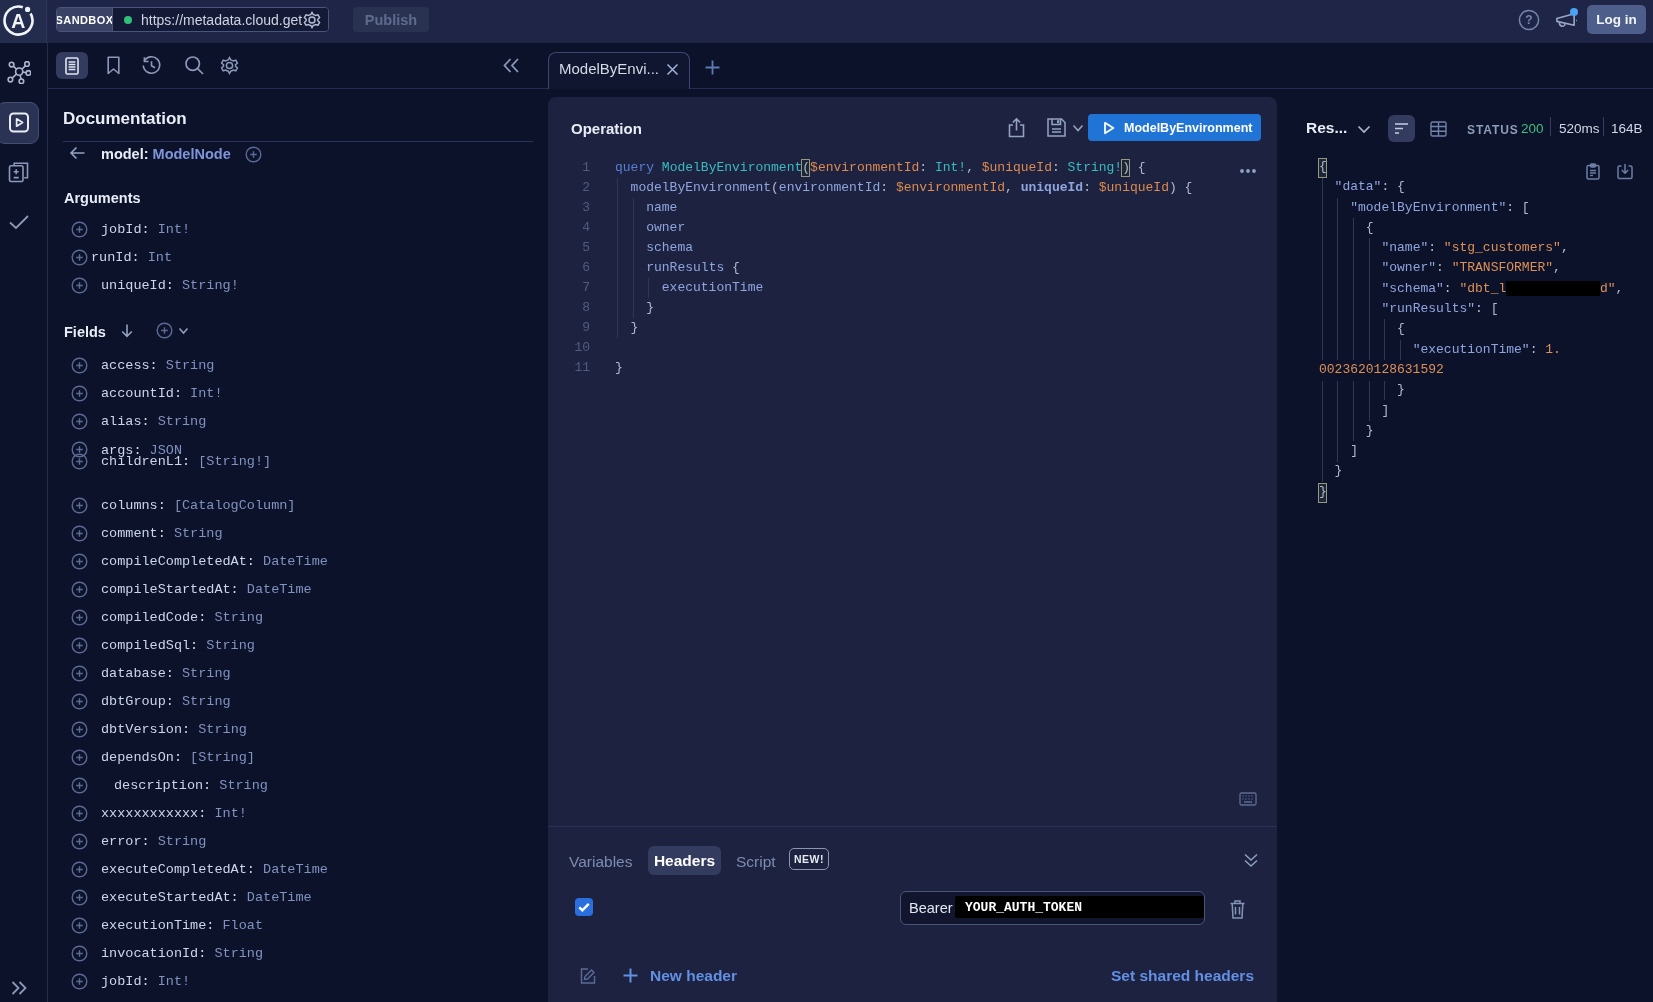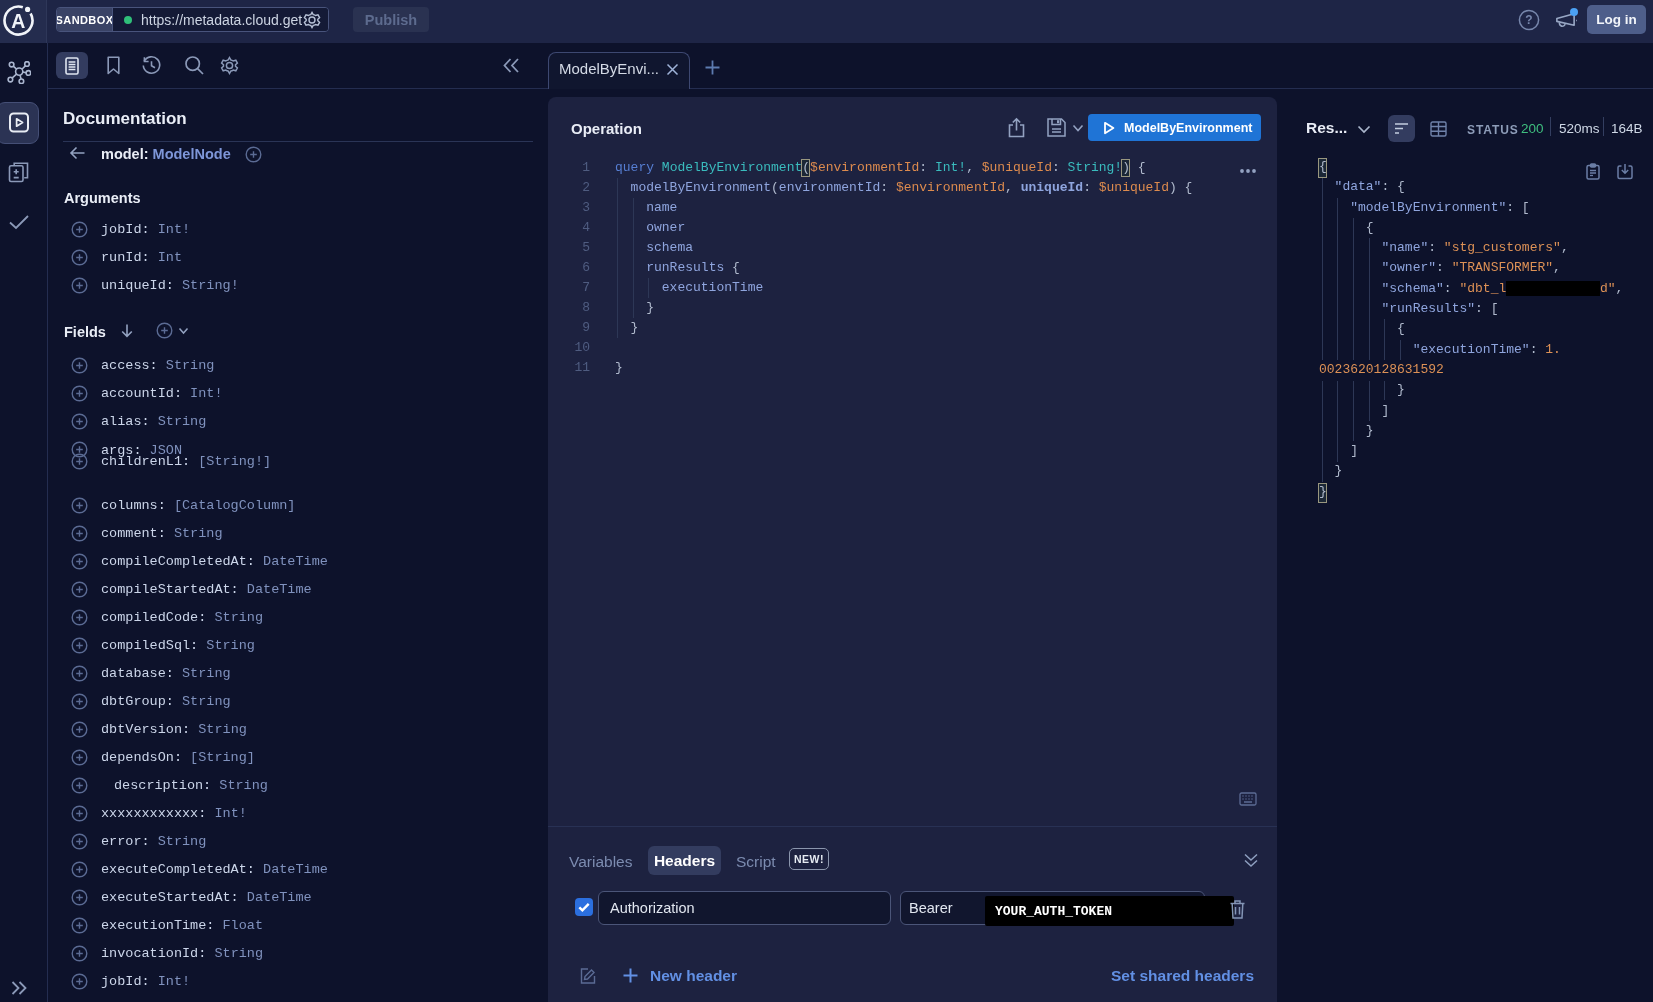--- a/index.html
+++ b/index.html
@@ -149,21 +149,21 @@
       </svg>
       <span class="mono" style="font-size:13.5px;margin-left:13px;white-space:pre;"><span style="color:#ccd6ea;">jobId:</span><span style="color:#8092be;"> Int!</span></span>
     </div>
 <div class="abs" style="left:71px;top:249px;display:flex;align-items:center;">
       <svg width="17" height="17" viewBox="0 0 17 17" style="flex:none;">
         <g stroke="#5b6b94" stroke-width="1.4" fill="none">
           <circle cx="8.5" cy="8.5" r="7.3"></circle>
           <path d="M8.5 5.2 L8.5 11.8 M5.2 8.5 L11.8 8.5"></path>
         </g>
       </svg>
-      <span class="mono" style="font-size:13.5px;margin-left:13px;white-space:pre;"><span style="color:#ccd6ea;">runId:</span><span style="color:#8092be;"> Int</span></span>
+      <span class="mono" style="font-size:13.5px;margin-left:3px;white-space:pre;"><span style="color:#ccd6ea;">runId:</span><span style="color:#8092be;"> Int</span></span>
     </div>
 <div class="abs" style="left:71px;top:277px;display:flex;align-items:center;">
       <svg width="17" height="17" viewBox="0 0 17 17" style="flex:none;">
         <g stroke="#5b6b94" stroke-width="1.4" fill="none">
           <circle cx="8.5" cy="8.5" r="7.3"></circle>
           <path d="M8.5 5.2 L8.5 11.8 M5.2 8.5 L11.8 8.5"></path>
         </g>
       </svg>
       <span class="mono" style="font-size:13.5px;margin-left:13px;white-space:pre;"><span style="color:#ccd6ea;">uniqueId:</span><span style="color:#8092be;"> String!</span></span>
     </div>
@@ -481,26 +481,23 @@
   <g stroke="#8fa0c0" stroke-width="1.5" fill="none">
     <path d="M2 1.5 L8 7 L14 1.5 M2 7.5 L8 13 L14 7.5"></path>
   </g>
 </svg>
 
 <div class="abs" style="left:575px;top:898px;width:18px;height:18px;background:#2b6fdf;border-radius:4px;">
   <svg width="18" height="18" viewBox="0 0 18 18">
         <path d="M4.3 9.3 L7.4 12.4 L13.7 5.8" fill="none" stroke="#fff" stroke-width="2.4"></path>
       </svg>
 </div>
-<div class="abs" style="left:598px;top:891px;width:293px;height:34px;background:#11162e;border:1px solid #4b5578;border-radius:6px;display:flex;align-items:center;">
-  <span style="color:#e2e7f0;font-size:14.5px;margin-left:11px;">Authorization</span>
-</div>
 <div class="abs" style="left:900px;top:891px;width:305px;height:34px;background:#11162e;border:1px solid #4b5578;border-radius:6px;"></div>
 <div class="abs" style="left:909px;top:900px;font-size:14.5px;color:#e2e7f0;">Bearer</div>
-<div class="abs mono" style="left:955px;top:896px;width:249px;height:30px;background:#000;border-radius:2px;color:#fff;font-size:13px;font-weight:bold;display:flex;align-items:center;margin-left:30px;">
+<div class="abs mono" style="left:955px;top:896px;width:249px;height:22px;background:#000;border-radius:2px;color:#fff;font-size:13px;font-weight:bold;display:flex;align-items:center;">
       <span style="margin-left:10px;">YOUR_AUTH_TOKEN</span>
     </div>
 
 <svg class="abs" style="left:1229px;top:899px;" width="17" height="21" viewBox="0 0 17 21">
   <g stroke="#8395b5" stroke-width="1.5" fill="none">
     <path d="M1.5 4.5 L15.5 4.5 M6 4 L6 2 L11 2 L11 4 M3.2 4.8 L4 19 L13 19 L13.8 4.8"></path>
     <path d="M6.5 8 L6.5 15.5 M10.5 8 L10.5 15.5"></path>
   </g>
 </svg>
 

